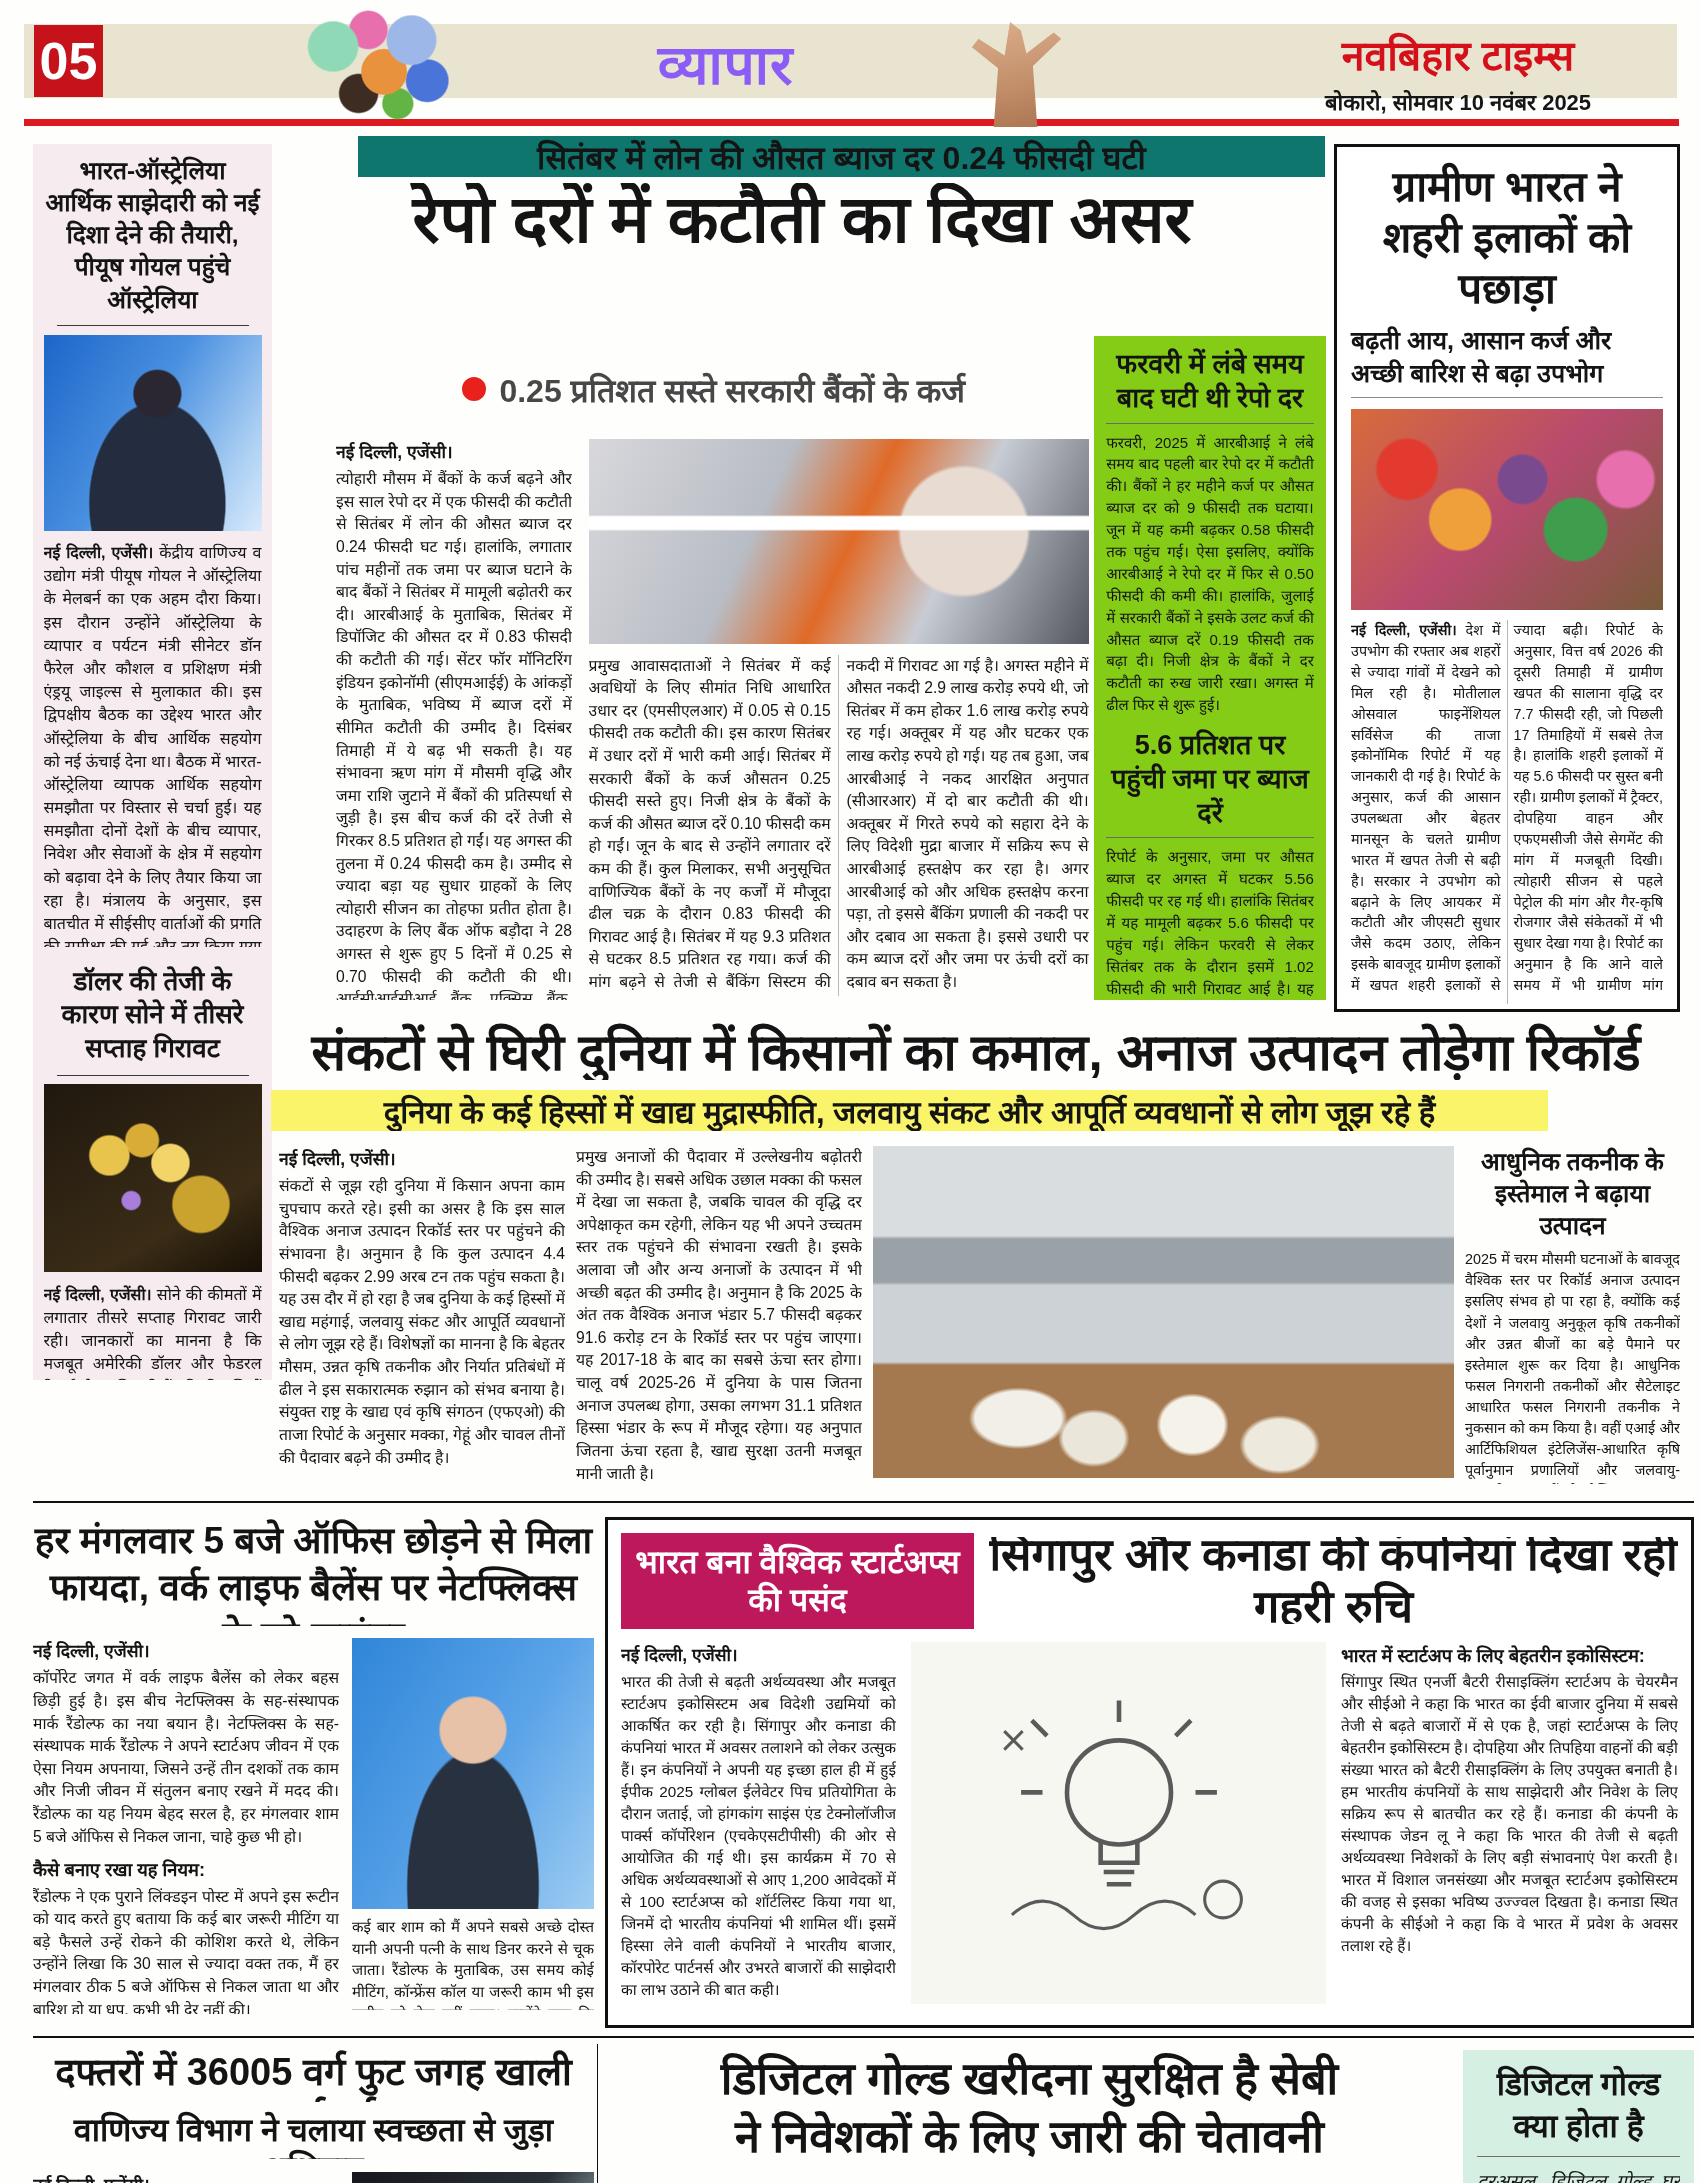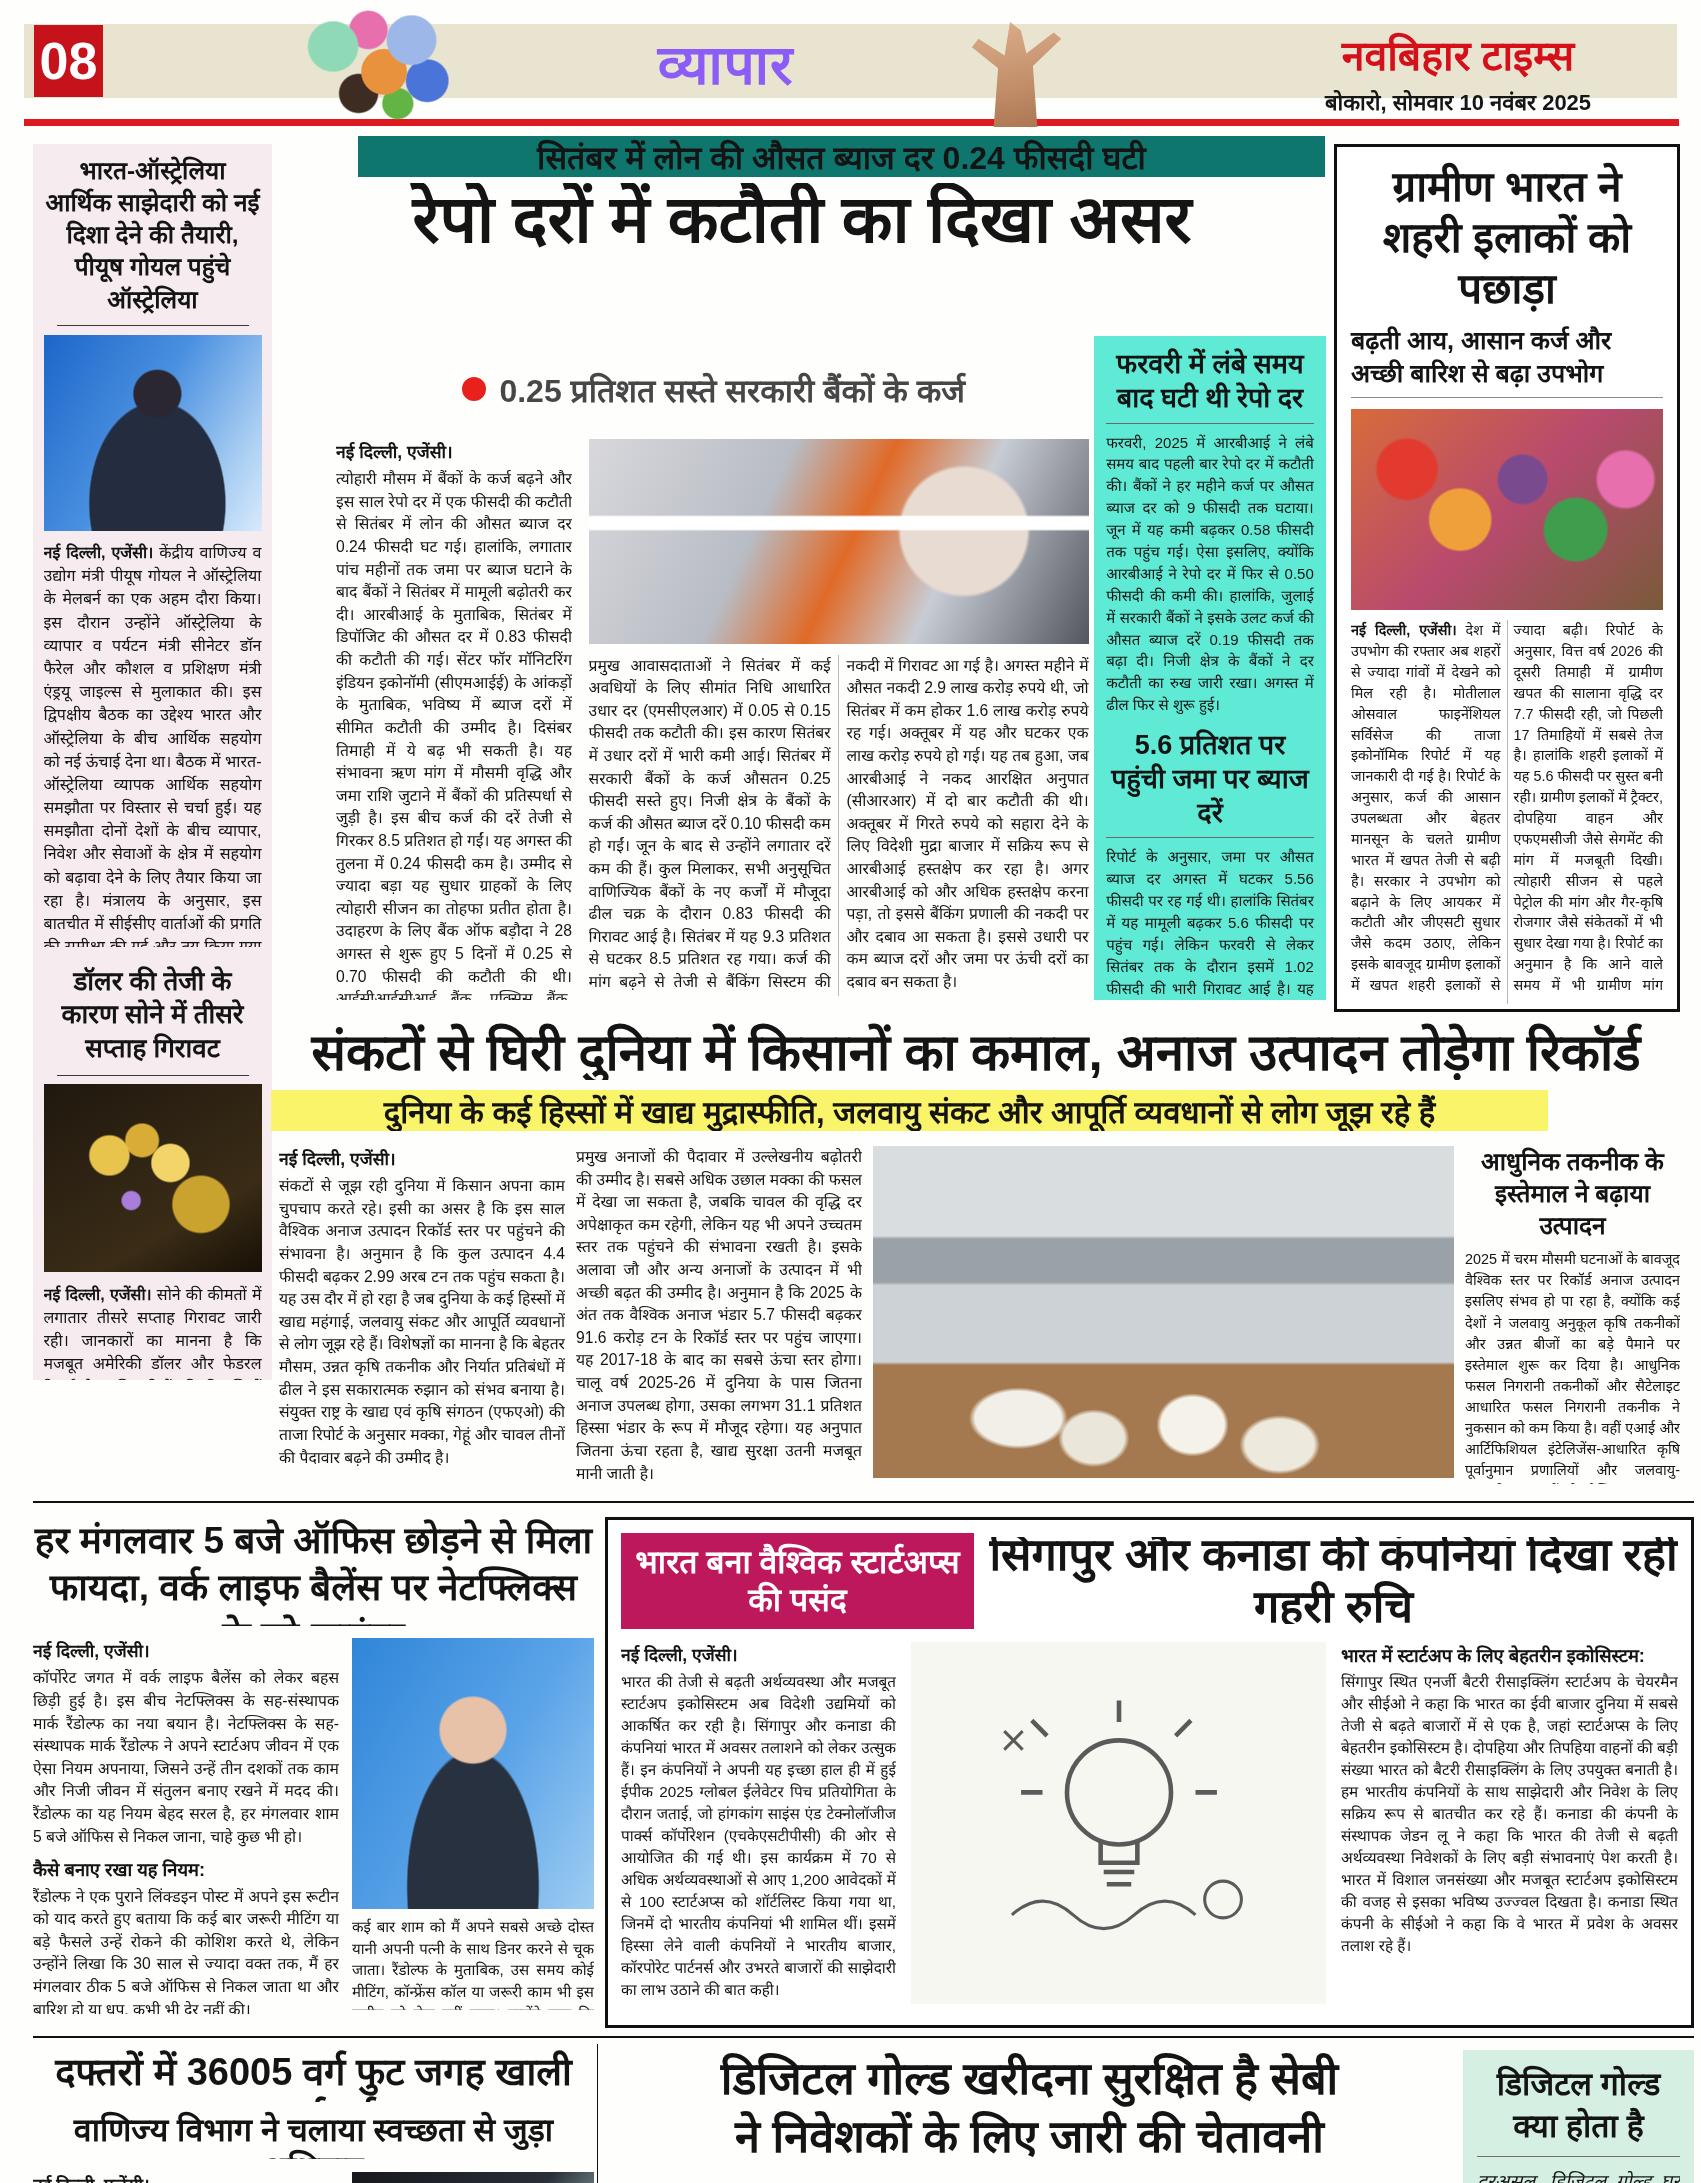--- a/index.html
+++ b/index.html
@@ -28,21 +28,21 @@
   
   .strap{background:#0f766e;font-size:32px;font-weight:700;display:flex;align-items:center;justify-content:center;}
   .main-head{font-size:66px;font-weight:700;line-height:1.1;}
   .sub-row{display:flex;align-items:center;justify-content:center;gap:13px;}
   .reddot{width:24.5px;height:24.5px;border-radius:50%;background:#e8211d;flex:0 0 auto;}
   .sub-txt{font-size:32px;font-weight:700;color:#474747;}
   .main-flex{display:flex;gap:16.6px;}
   .mcol1{width:236px;flex:0 0 auto;}
   .mmid{width:500px;flex:0 0 auto;}
   .twocol{column-count:2;column-gap:15.7px;column-rule:0.4px solid #b9b9b9;font-size:15.7px;line-height:1.44;text-align:justify;}
-  .greenbox{background:#5eead4;padding:12.2px;}
+  .greenbox{background:#84cc16;padding:12.2px;}
   .gb-title{font-size:27px;font-weight:700;text-align:center;line-height:1.25;
             border-bottom:1.3px solid #6a6a6a;padding-bottom:7px;margin-bottom:7.9px;}
   .gb-body{font-size:15px;line-height:1.46;text-align:justify;}
   
   .ruralbox{border:3.1px solid #101010;background:#fff;padding:14px;}
   .rural-head{font-size:42px;font-weight:700;line-height:1.22;text-align:center;}
   .rural-sub{font-size:25px;font-weight:700;line-height:1.3;text-align:left;margin-top:9.6px;
              padding-bottom:7.9px;border-bottom:0.9px solid #8a8a8a;}
   .rural-body{column-count:2;column-gap:13px;column-rule:0.4px solid #b5b5b5;
               font-size:14.4px;line-height:1.45;text-align:justify;margin-top:10.5px;}
@@ -115,21 +115,21 @@
      radial-gradient(ellipse at 70% 70%, #3ec8c0 0 22%, transparent 23%),
      linear-gradient(130deg,#16181c 0%,#2a2f38 45%,#b8d8d4 75%,#e8f2ef 100%);}
 </style>
 </head>
 <body>
 
 <div id="page">
 
   <div class="abs beige" style="left:24px;top:24px;width:1653px;height:74px;"></div>
   <div class="abs pagebox" style="left:34px;top:25px;width:69px;height:72px;">
-    <span>08</span>
+    <span>05</span>
   </div>
   <div class="abs img-collage" style="left:290px;top:2.2px;width:196px;height:127px;z-index:2;"></div>
   <div class="abs ctr" style="left:603px;top:25px;width:245px;height:74px;z-index:2;display:flex;align-items:center;justify-content:center;">
     <span class="section-title">व्यापार</span>
   </div>
   <div class="abs img-statue" style="left:961px;top:22px;width:109px;height:105px;z-index:2;"></div>
   <div class="abs ctr" style="left:1266px;top:34px;width:384px;">
     <div class="paper-name">नवबिहार टाइम्स</div>
     <div class="dateline">बोकारो, सोमवार 10 नवंबर 2025</div>
   </div>

